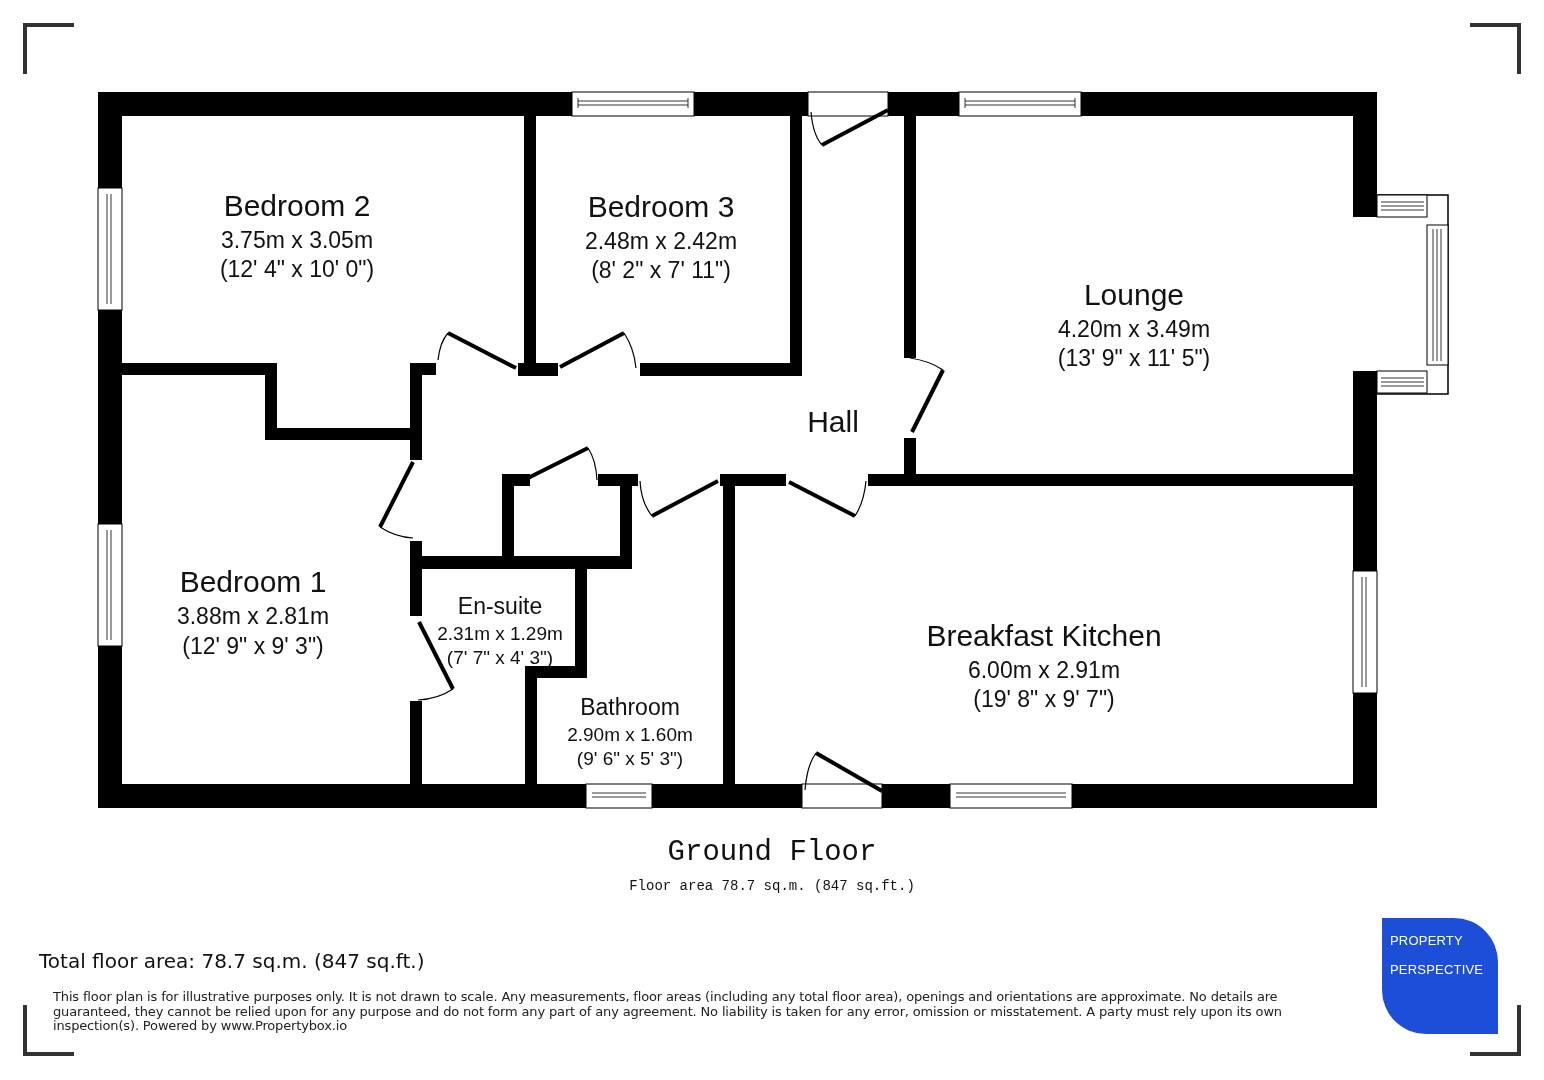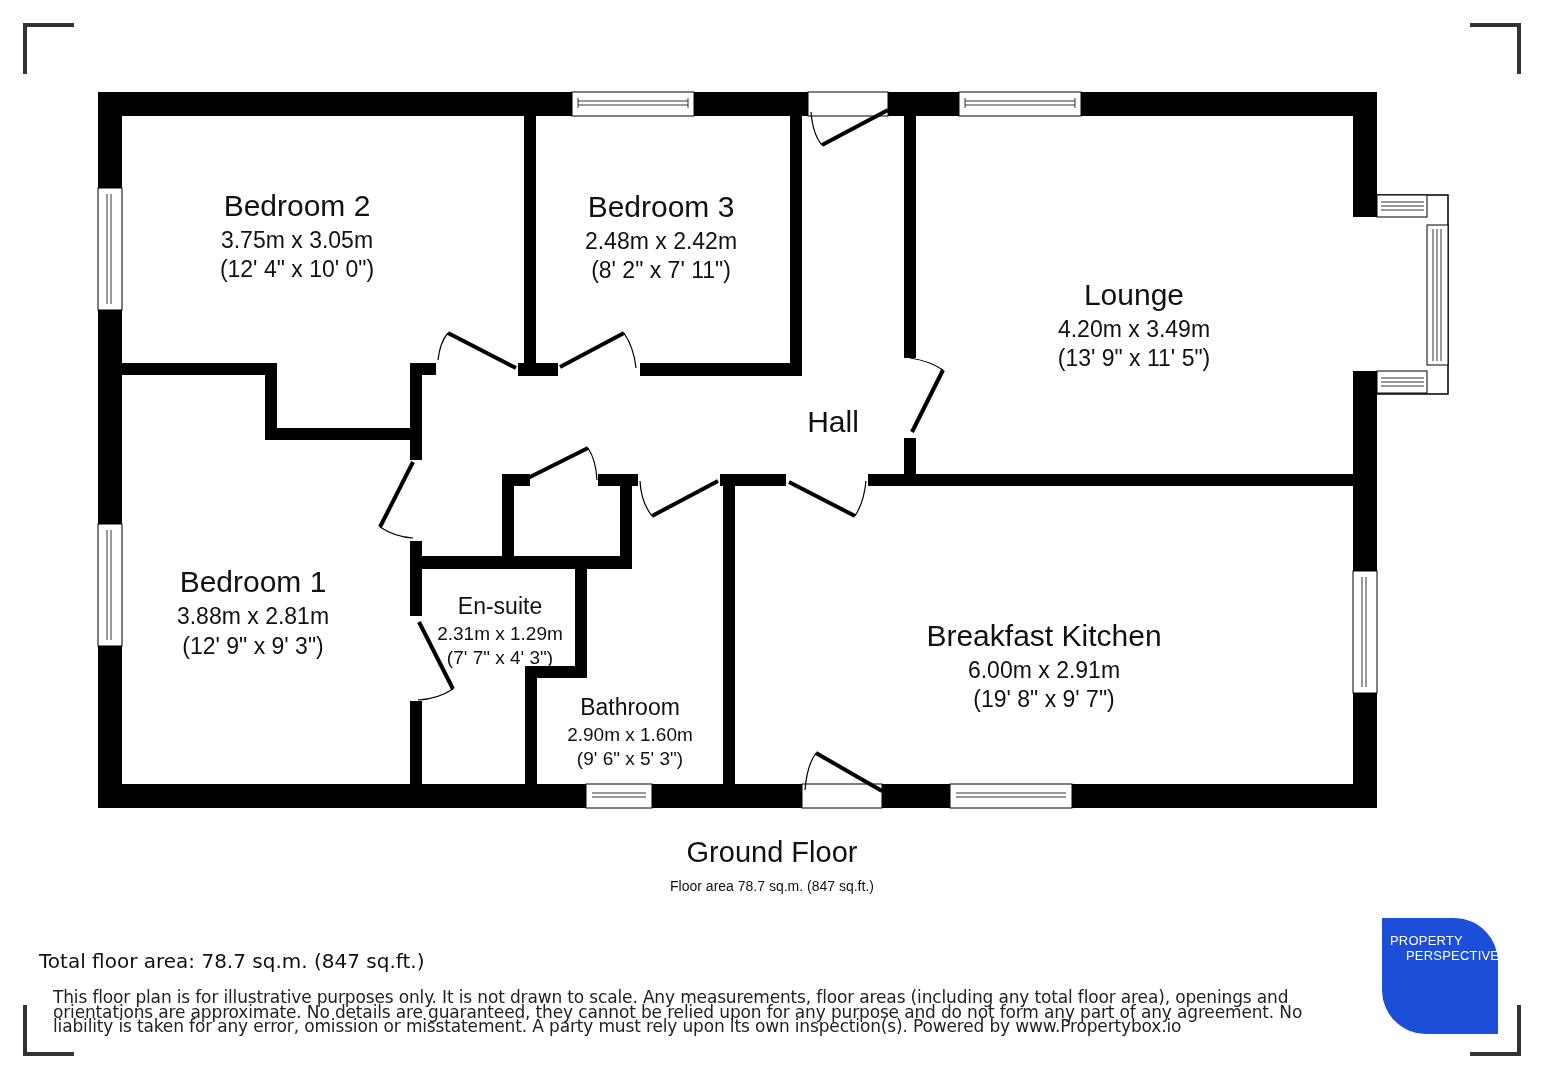--- a/index.html
+++ b/index.html
@@ -6,29 +6,29 @@
   body { width: 1544px; height: 1080px; position: relative; overflow: hidden; font-family: "Liberation Sans", sans-serif; color: #111; }
   #plan { position: absolute; left: 0; top: 0; }
   .wall { fill: #000; }
   .win-frame { fill: #fff; stroke: #000; stroke-width: 1; }
   .win-line { stroke: #000; stroke-width: 0.8; fill: none; }
   .door-leaf { stroke: #000; stroke-width: 4; fill: none; }
   .door-arc { stroke: #000; stroke-width: 1.2; fill: none; }
   .corner { stroke: #333; stroke-width: 4; fill: none; }
   .room-name { font-family: "Liberation Sans", sans-serif; fill: #111; text-anchor: middle; }
   .room-dim { font-family: "Liberation Sans", sans-serif; fill: #111; text-anchor: middle; }
-  .floor-title { position: absolute; left: 0; width: 1544px; text-align: center; font-family: Liberation Sans, sans-serif; }
+  .floor-title { position: absolute; left: 0; width: 1544px; text-align: center; font-family: Liberation Mono, monospace; }
   #floor-name { top: 836px; font-size: 29px; left: 0; width: 1544px; }
   #floor-area { top: 878px; font-size: 14px; }
   #total-area { position: absolute; left: 39px; top: 949px; font-family: "DejaVu Sans", sans-serif; font-size: 20px; }
-  #disclaimer { position: absolute; left: 53px; top: 990px; width: 1290px; font-family: "DejaVu Sans", sans-serif; font-size: 17px; line-height: 14.5px; color: #222; letter-spacing: -0.15px; }
+  #disclaimer { position: absolute; left: 53px; top: 990px; width: 1290px; font-family: "DejaVu Sans", sans-serif; font-size: 13px; line-height: 14.5px; color: #222; letter-spacing: -0.15px; }
   #logo { position: absolute; left: 1382px; top: 918px; width: 116px; height: 116px; background: #1d4ed8; border-radius: 0 44px 0 44px; }
   #logo .l1, #logo .l2 { position: absolute; left: 8px; font-family: "Liberation Sans", sans-serif; font-size: 13px; color: #fff; letter-spacing: 0.2px; }
   #logo .l1 { top: 15px; font-weight: normal; }
-  #logo .l2 { top: 30px; margin-left: 16px; }
+  #logo .l2 { top: 44px; }
 </style>
 </head>
 <body>
 
 <svg id="plan" width="1544" height="1080" viewBox="0 0 1544 1080" xmlns="http://www.w3.org/2000/svg">
 
   <g>
     <path class="corner" d="M25 74 V25 H74"></path>
     <path class="corner" d="M1470 25 H1519 V74"></path>
     <path class="corner" d="M25 1005 V1054 H74"></path>

